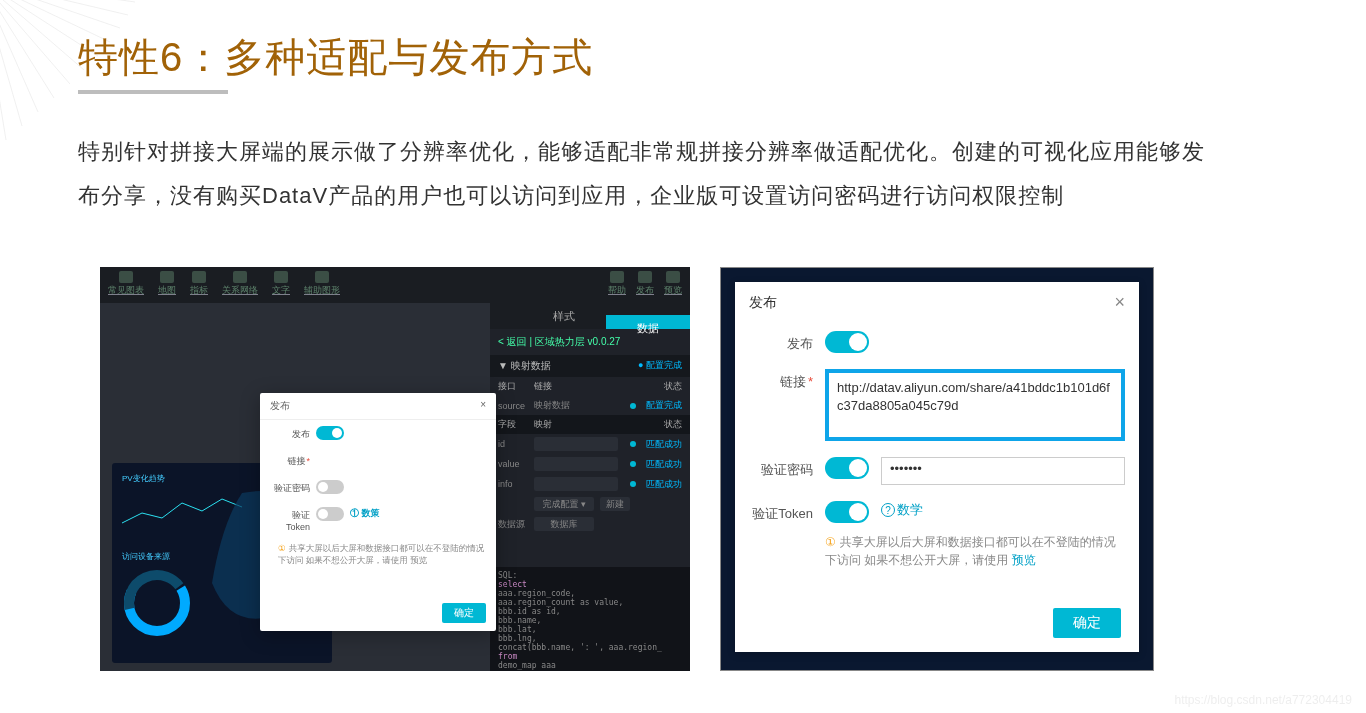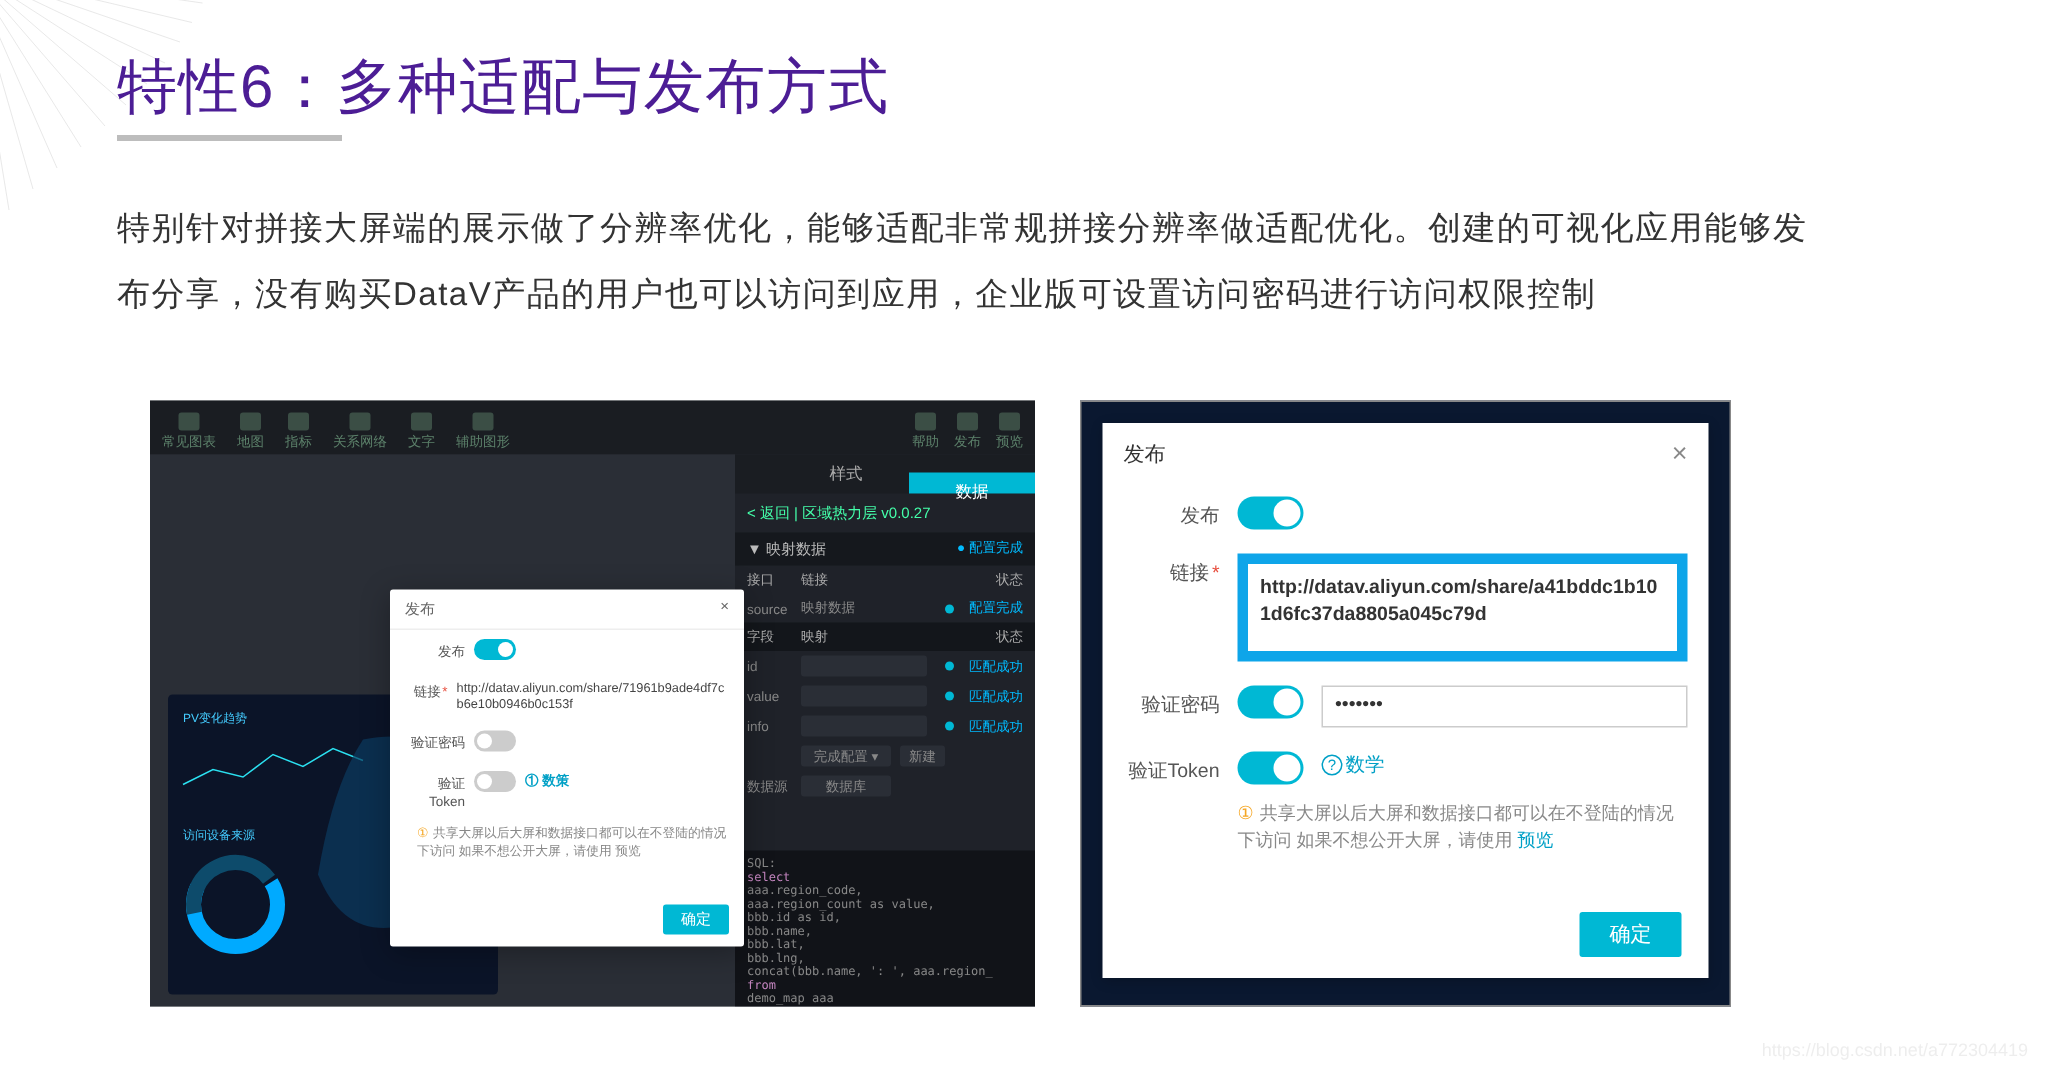--- a/index.html
+++ b/index.html
@@ -18,21 +18,21 @@
     width: 160px;
     height: 180px;
     opacity: 0.6;
   }
   .title {
     position: absolute;
     left: 78px;
     top: 30px;
     font-size: 40px;
     font-weight: 400;
-    color: #4c1d95;
+    color: #a16207;
     letter-spacing: 1px;
   }
   .underline {
     position: absolute;
     left: 78px;
     top: 90px;
     width: 150px;
     height: 4px;
     background: #bdbdbd;
   }
@@ -54,23 +54,24 @@
     height: 404px;
     background: #262a31;
     overflow: hidden;
   }
   .toolbar {
     display: flex;
     height: 36px;
     background: #1a1d22;
     color: #aab;
     font-size: 9px;
-    align-items: flex-end;
+    align-items: center;
     padding: 0 8px 2px;
     gap: 14px;
+    text-decoration: underline;
   }
   .toolbar .titem { display:flex; flex-direction:column; align-items:center; gap:0; color:#7a8; opacity:.7; }
   .toolbar .ticon { width:14px; height:12px; background:#7a8; border-radius:2px; opacity:.5; margin-bottom:1px;}
   .toolbar-right { margin-left:auto; display:flex; gap:10px;}
   .left-canvas {
     position:absolute; left:0; top:36px; width:390px; height:368px;
     background:#2a2e36;
   }
   .viz {
     position:absolute; left:12px; top:160px; width:220px; height:200px;
@@ -126,21 +127,21 @@
     position:absolute; left:14px; top:14px; right:14px; bottom:18px;
     background:#fff; box-shadow:0 2px 8px rgba(0,0,0,.2);
   }
   .bd-head { display:flex; justify-content:space-between; align-items:center; padding:10px 14px; font-size:14px; color:#333;}
   .bd-close { font-size:18px; color:#888; cursor:pointer;}
   .bd-row { display:flex; align-items:flex-start; padding:8px 14px; gap:12px;}
   .bd-label { width:64px; text-align:right; color:#555; font-size:13px; padding-top:4px;}
   .bd-req::after { content:"*"; color:#e74c3c; margin-left:2px;}
   .big-toggle { width:44px; height:22px; border-radius:11px; background:#00b8d4; position:relative; display:inline-block; vertical-align:middle;}
   .big-toggle .knob { width:18px; height:18px; background:#fff; border-radius:50%; position:absolute; top:2px; right:2px;}
-  .bd-urlbox { flex:1; border:7px solid #0ea5e9; padding:6px 8px; font-size:13px; color:#333; min-height:72px; word-break:break-all; line-height:18px;font-weight:bold;}
+  .bd-urlbox { flex:1; border:4px solid #0ea5e9; padding:6px 8px; font-size:13px; color:#333; min-height:72px; word-break:break-all; line-height:18px;}
   .bd-input { flex:1; border:1px solid #ccc; height:28px; padding:3px 8px; font-size:13px; color:#333;}
   .bd-help { color:#00a0c6; font-size:13px; display:flex; align-items:center; gap:2px; white-space:nowrap;}
   .bd-help .qm { display:inline-block; width:14px; height:14px; border:1px solid #00a0c6; border-radius:50%; font-size:10px; text-align:center; line-height:13px;}
   .bd-hint { font-size:12px; color:#888; padding:2px 14px 0 90px; line-height:18px;}
   .bd-hint .ico { color:#f5a623; margin-right:4px;}
   .bd-hint a { color:#00a0c6; text-decoration:none;}
   .bd-btn { position:absolute; bottom:14px; right:18px; background:#00b8d4; color:#fff; font-size:14px; padding:6px 20px; border-radius:2px; cursor:pointer;}
   .watermark {
     position:absolute; right:14px; bottom:6px; color:#ddd; font-size:12px; opacity:.5;
   }
@@ -303,21 +304,20 @@
       <span style="cursor:pointer">×</span>
     </div>
     <div class="md-row">
       <span class="md-label">发布</span>
       <span class="mini-toggle">
           <span class="knob"></span>
         </span>
     </div>
     <div class="md-row">
       <span class="md-label md-req">链接</span>
-      <span class="mini-link">http://datav.aliyun.com/share/71961b9ade4df7cb6e10b0946b0c153f</span>
     </div>
     <div class="md-row">
       <span class="md-label">验证密码</span>
       <span class="mini-toggle off">
           <span class="knob"></span>
         </span>
     </div>
     <div class="md-row">
       <span class="md-label">验证Token</span>
       <span class="mini-toggle off">

